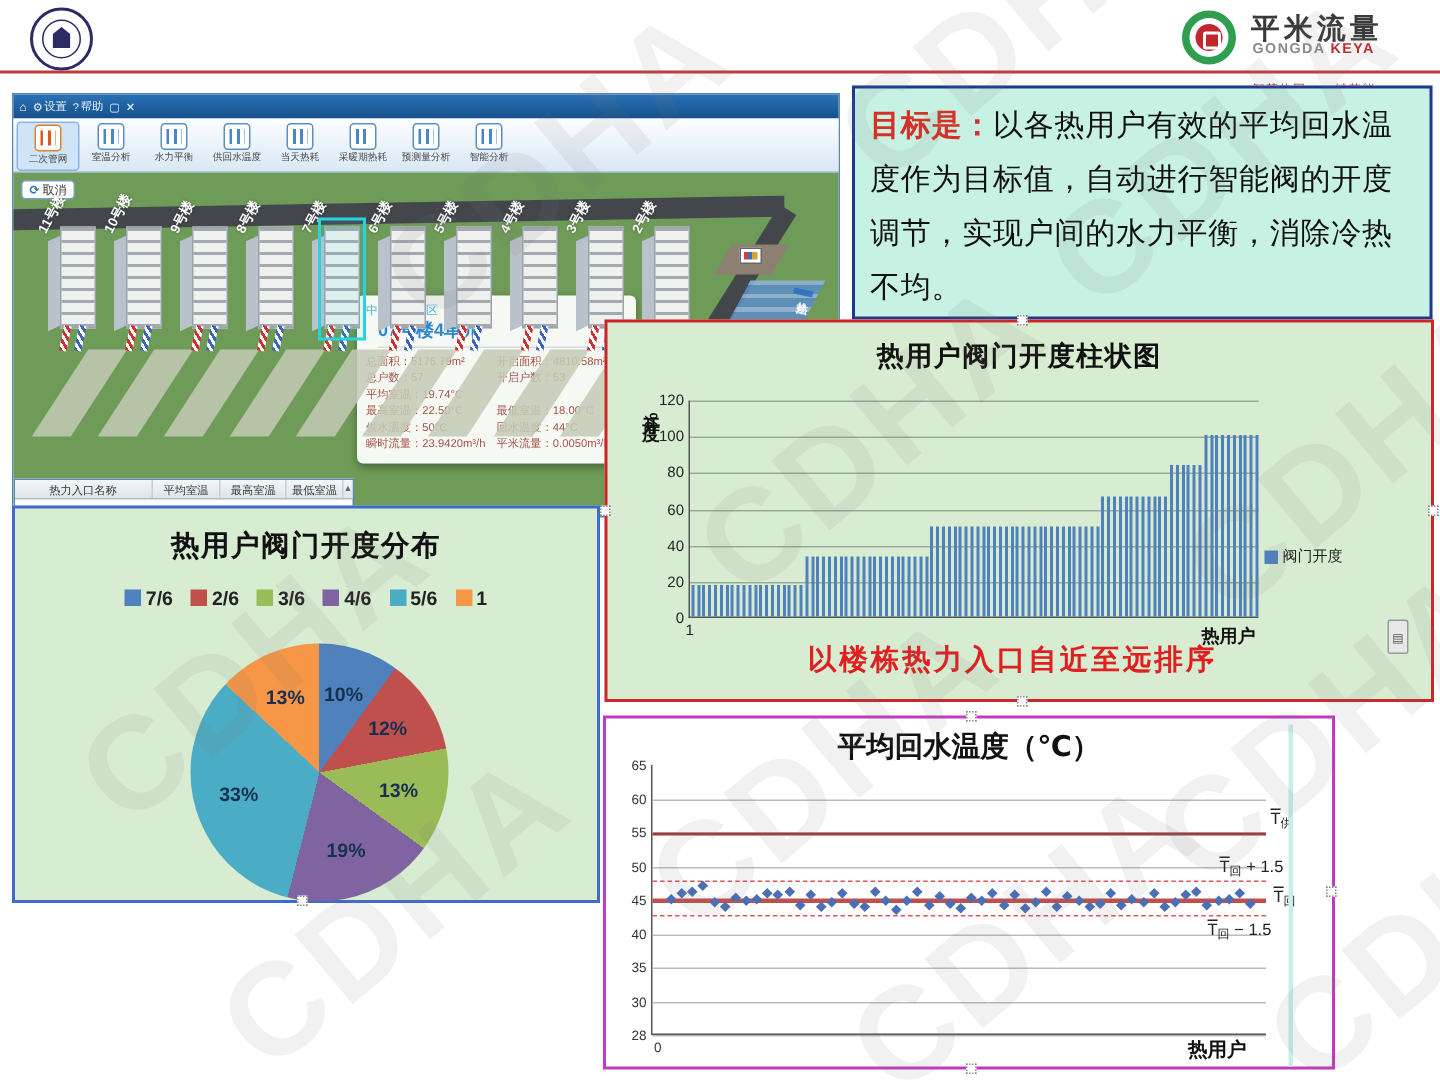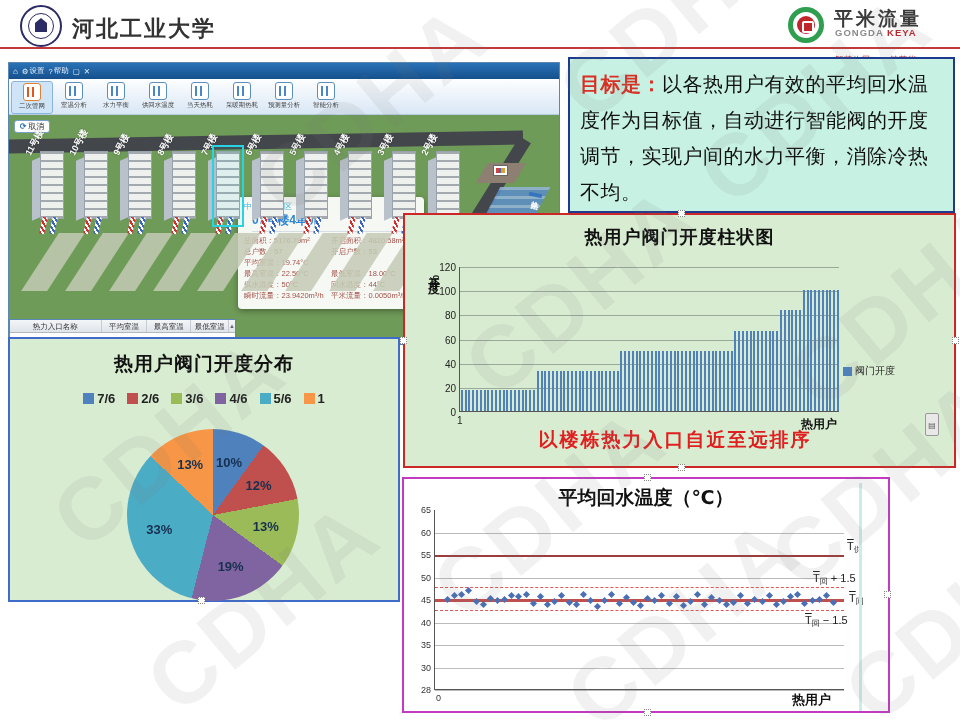--- a/index.html
+++ b/index.html
@@ -139,21 +139,20 @@
 </style>
 </head>
 <body>
 
 <div id="slide">
 
   <div class="abs uni-logo">
     <div class="inner"></div>
     <div class="core"></div>
   </div>
-  <div class="abs uni-name">河北工业大学</div>
   <div class="abs keya-logo">
     <div class="keya-core"></div>
   </div>
   <div class="abs keya-name">平米流量</div>
   <div class="abs keya-latin">
     <span class="g">GONGDA</span>
     <span class="k">KEYA</span>
   </div>
   <div class="abs keya-slogan">智慧热网 · 一键节能</div>
   <div class="abs hdr-line"></div>

